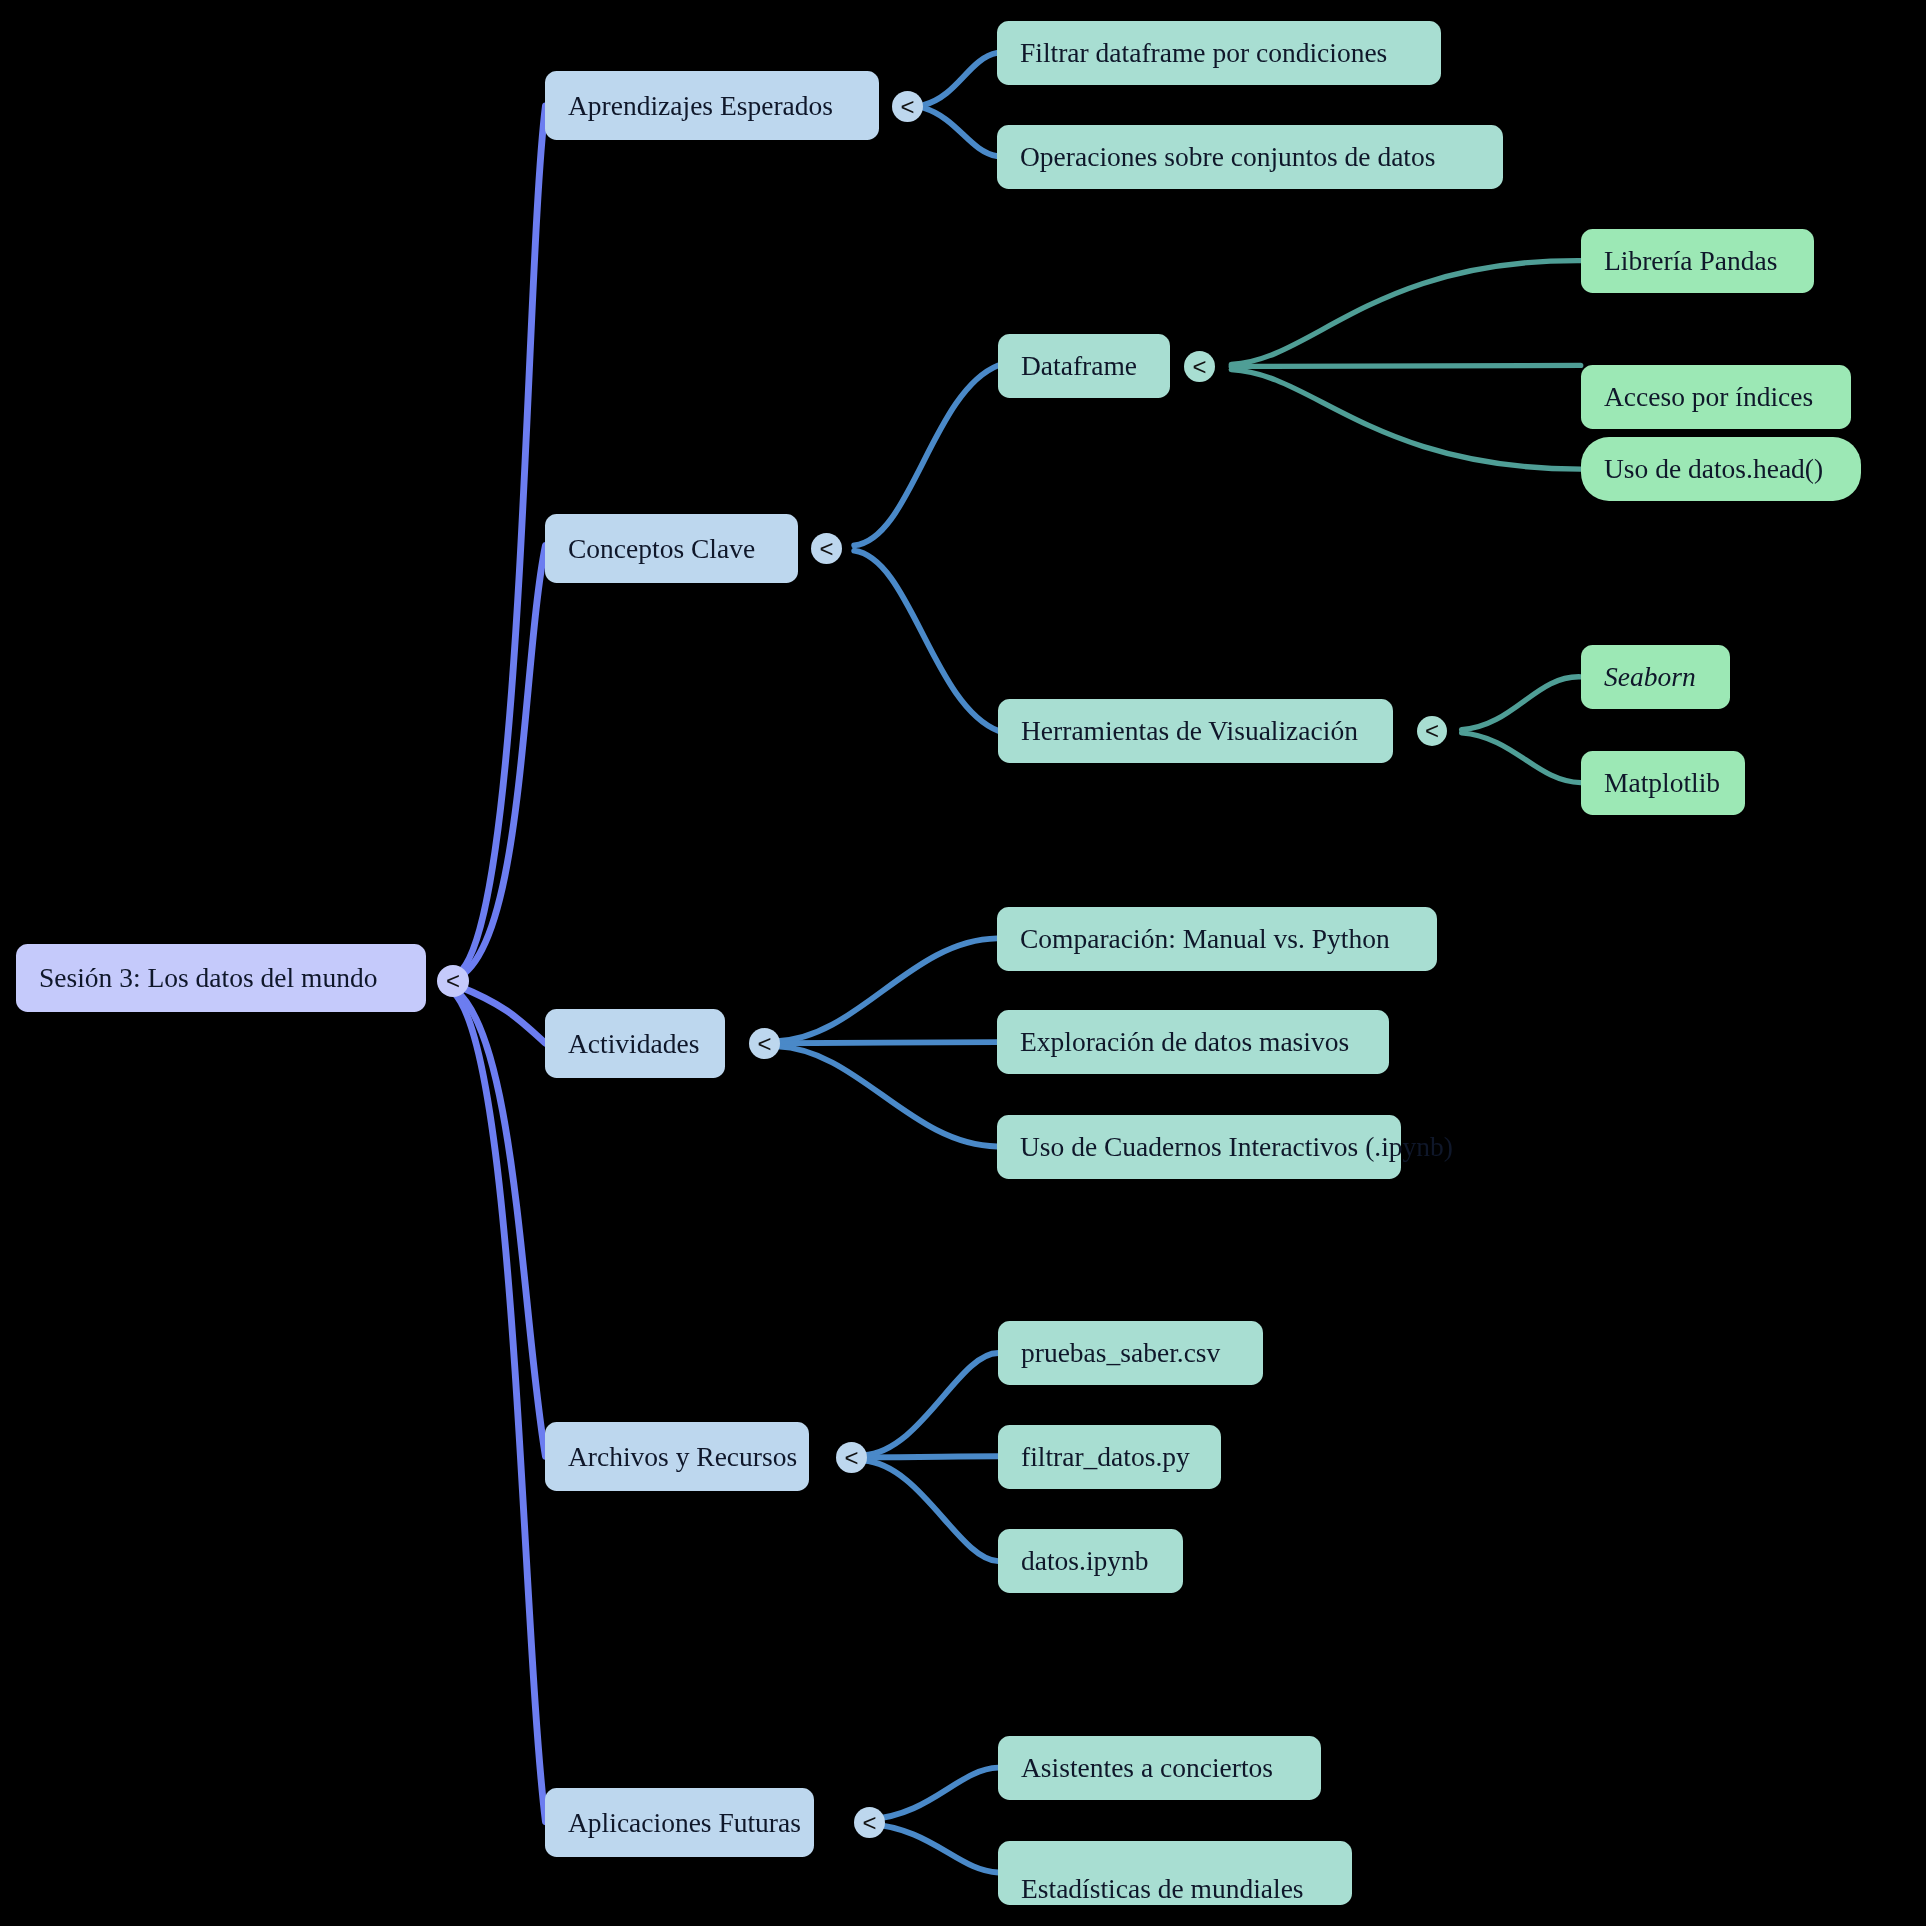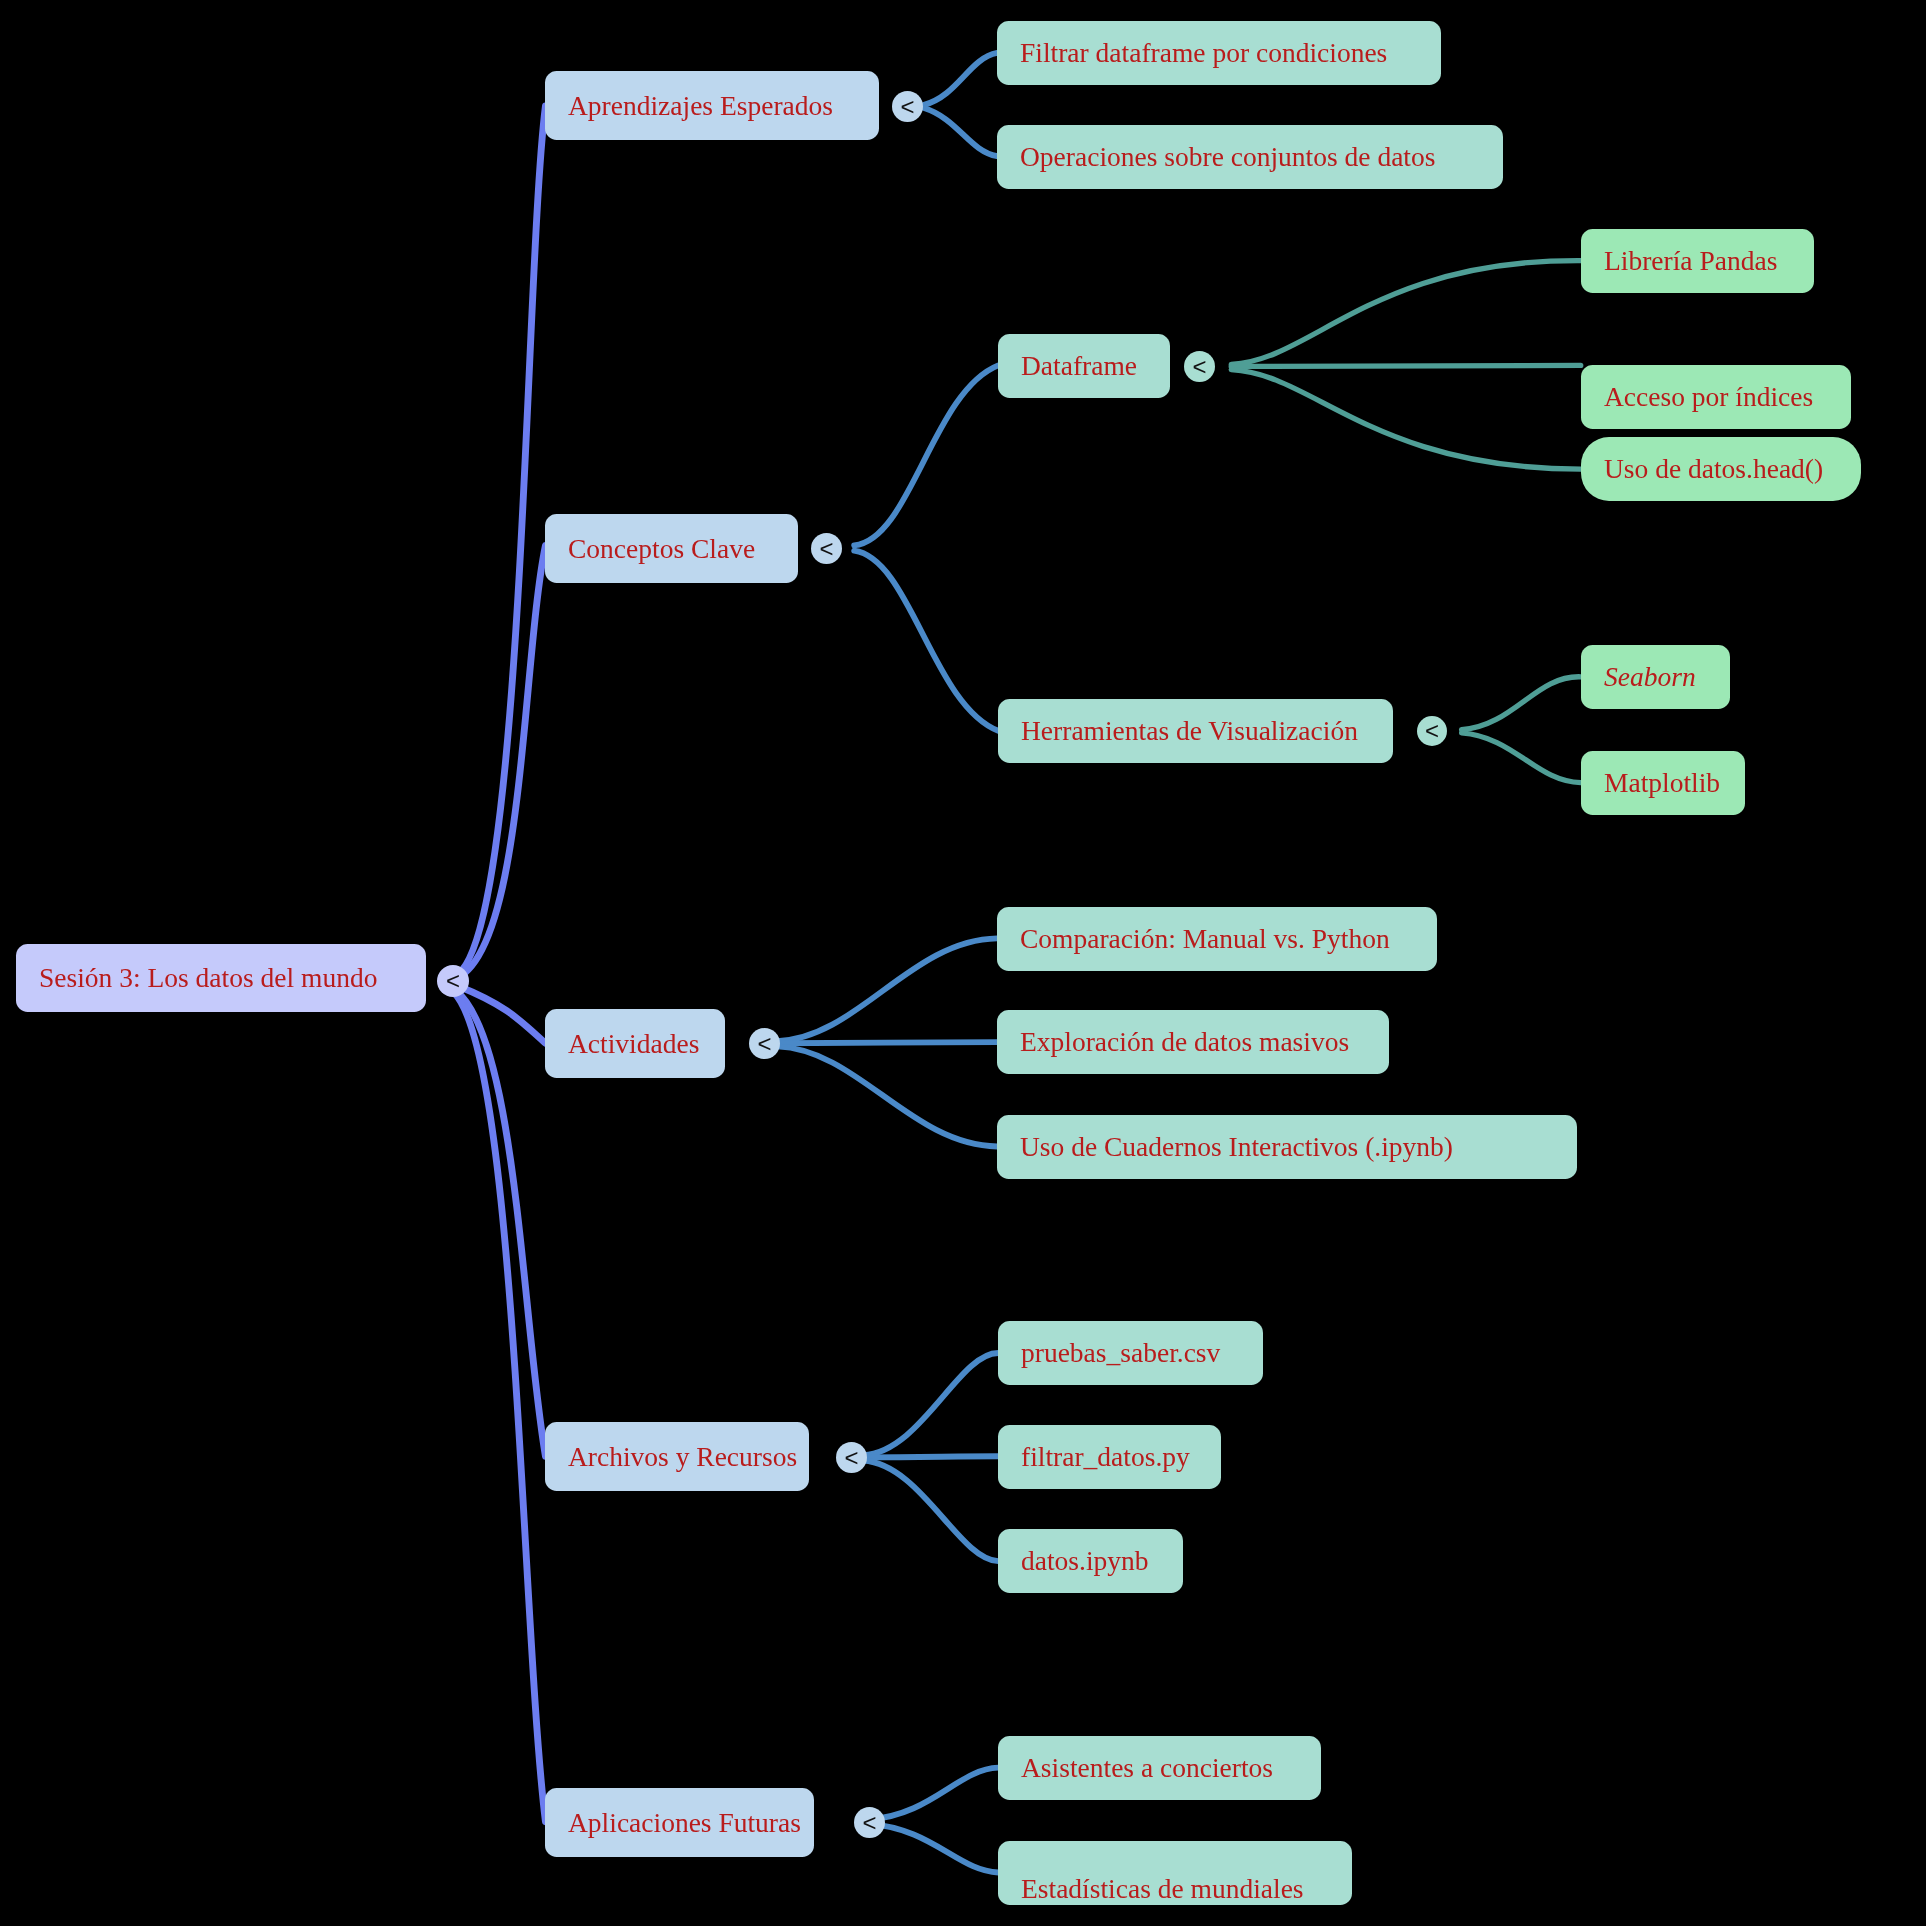--- a/index.html
+++ b/index.html
@@ -21,21 +21,21 @@
     width: 1926px;
     height: 1926px;
     pointer-events: none;
   }
   .node {
     position: absolute;
     box-sizing: border-box;
     display: flex;
     align-items: center;
     border-radius: 11.7px;
-    color: #b91c1c;
+    color: #0f172a;
     line-height: 1.15;
     white-space: nowrap;
     padding: 0 23px;
   }
   .node .label {
     display: block;
   }
   .n-root {
     background: #c5cafb;
     font-size: 27.5px;
@@ -161,21 +161,21 @@
     <span class="label">Actividades</span>
   </div>
   <div class="collapser c-blue" style="left:749px; top:1028px; width:31px; height:31px;">&lt;</div>
 
   <div class="node n-leaf" style="left:997px; top:907px; width:440px; height:64px;">
     <span class="label">Comparación: Manual vs. Python</span>
   </div>
   <div class="node n-leaf" style="left:997px; top:1010px; width:392px; height:64px;">
     <span class="label">Exploración de datos masivos</span>
   </div>
-  <div class="node n-leaf" style="left:997px; top:1115px; width:580px; height:64px;">
+  <div class="node n-leaf" style="left:997px; top:1115px; width:404px; height:64px;">
     <span class="label">Uso de Cuadernos Interactivos (.ipynb)</span>
   </div>
 
   <div class="node n-branch" style="left:545px; top:1422px; width:264px; height:69px;">
     <span class="label">Archivos y Recursos</span>
   </div>
   <div class="collapser c-blue" style="left:836px; top:1442px; width:31px; height:31px;">&lt;</div>
 
   <div class="node n-leaf" style="left:998px; top:1321px; width:265px; height:64px;">
     <span class="label">pruebas_saber.csv</span>

